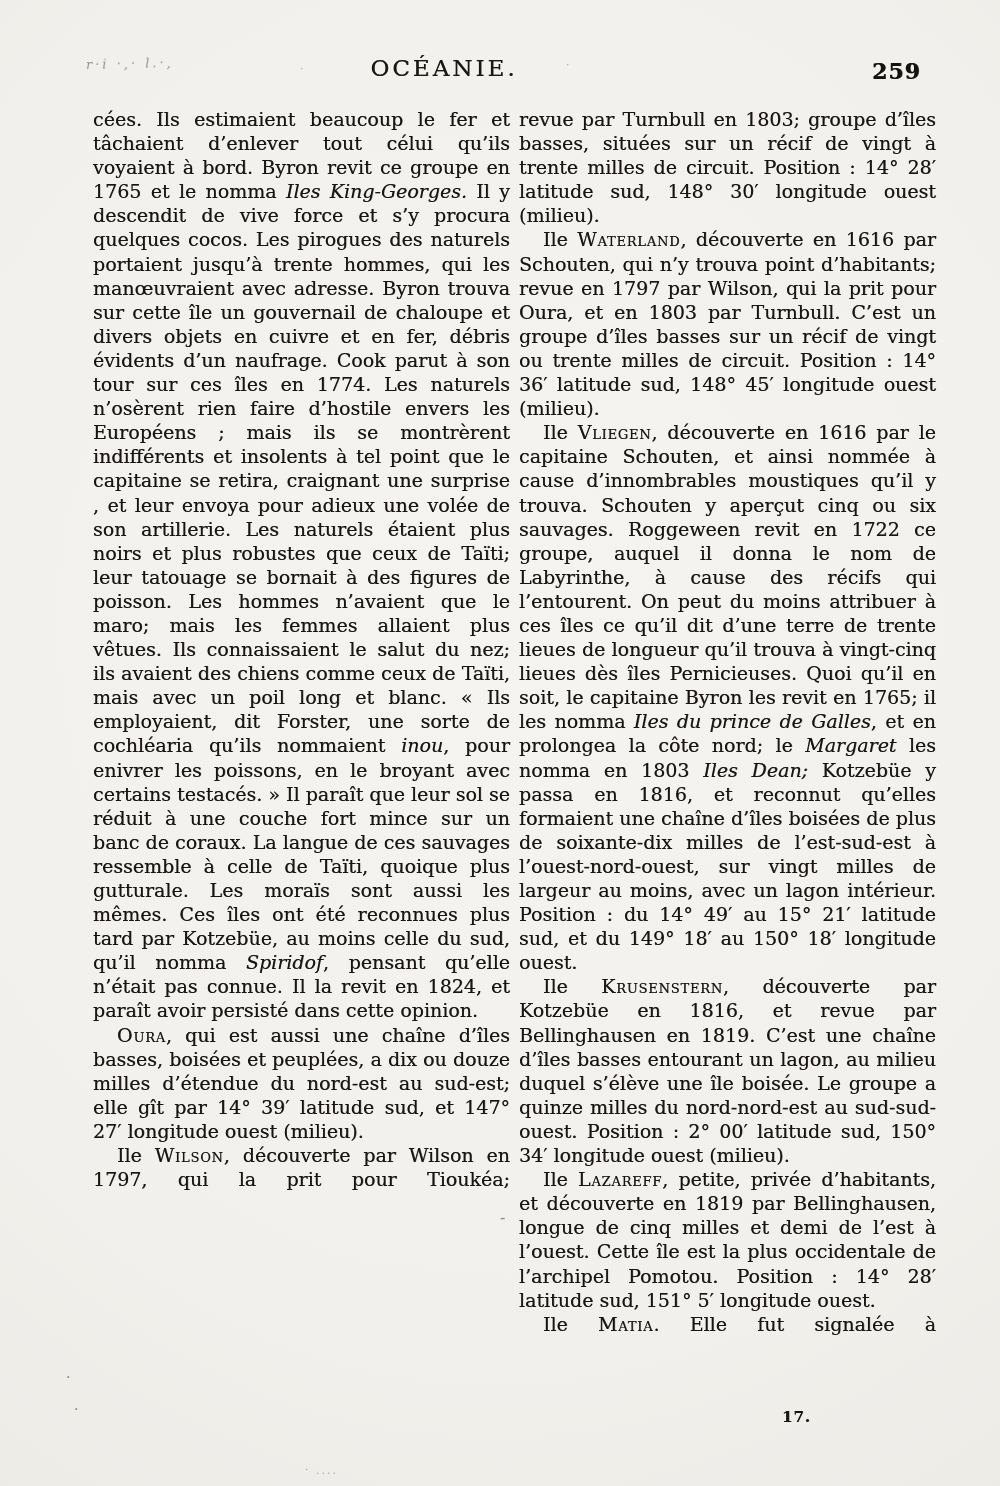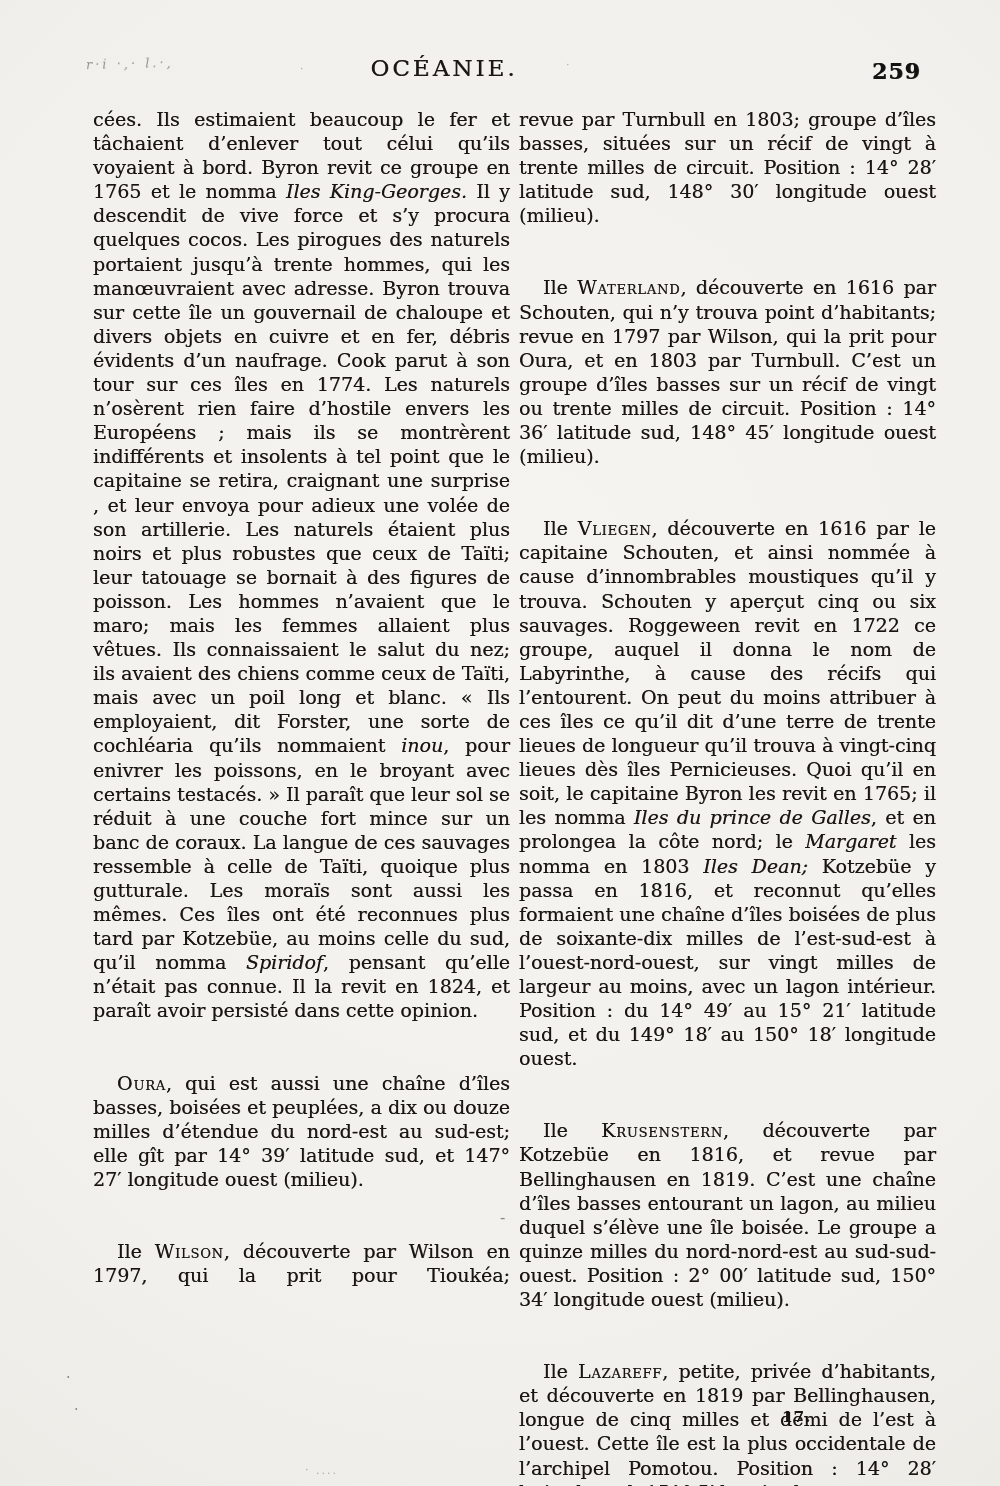--- a/index.html
+++ b/index.html
@@ -63,21 +63,21 @@
     line-height: 24.1px;
     text-align: justify;
     text-shadow: 0.35px 0.2px 0.35px rgba(22,18,13,0.6);
   }
   .col.left  { left: 93px;  }
   .col.right { left: 519px; }
   .col p {
     margin: 0;
     padding: 0;
   }
-  .col p.indent { text-indent: 24px; margin-top: 48px; }
+  .col p.indent { text-indent: 24px; }
   .col p.jlast  { text-align-last: justify; }
   .it { font-style: italic; }
   .sc { font-variant: small-caps; letter-spacing: 0.8px; }
   
   .signature {
     position: absolute;
     top: 1408px;
     left: 782px;
     font-size: 15px;
     font-weight: 700;
@@ -112,20 +112,21 @@
       <p class="indent"><span class="sc">Oura</span><span>, qui est aussi une chaîne d’îles basses, boisées et peuplées, a dix ou douze milles d’étendue du nord-est au sud-est; elle gît par 14° 39′ latitude sud, et 147° 27′ longitude ouest (milieu).</span></p>
       <p class="indent jlast"><span>Ile </span><span class="sc">Wilson</span><span>, découverte par Wilson en 1797, qui la prit pour Tioukéa;</span></p>
     </div>
 
   <div class="col right">
       <p class=""><span>revue par Turnbull en 1803; groupe d’îles basses, situées sur un récif de vingt à trente milles de circuit. Position : 14° 28′ latitude sud, 148° 30′ longitude ouest (milieu).</span></p>
       <p class="indent"><span>Ile </span><span class="sc">Waterland</span><span>, découverte en 1616 par Schouten, qui n’y trouva point d’habitants; revue en 1797 par Wilson, qui la prit pour Oura, et en 1803 par Turnbull. C’est un groupe d’îles basses sur un récif de vingt ou trente milles de circuit. Position : 14° 36′ latitude sud, 148° 45′ longitude ouest (milieu).</span></p>
       <p class="indent"><span>Ile </span><span class="sc">Vliegen</span><span>, découverte en 1616 par le capitaine Schouten, et ainsi nommée à cause d’innombrables moustiques qu’il y trouva. Schouten y aperçut cinq ou six sauvages. Roggeween revit en 1722 ce groupe, auquel il donna le nom de Labyrinthe, à cause des récifs qui l’entourent. On peut du moins attribuer à ces îles ce qu’il dit d’une terre de trente lieues de longueur qu’il trouva à vingt-cinq lieues dès îles Pernicieuses. Quoi qu’il en soit, le capitaine Byron les revit en 1765; il les nomma </span><span class="it">Iles du prince de Galles</span><span>, et en prolongea la côte nord; le </span><span class="it">Margaret</span><span> les nomma en 1803 </span><span class="it">Iles Dean;</span><span> Kotzebüe y passa en 1816, et reconnut qu’elles formaient une chaîne d’îles boisées de plus de soixante-dix milles de l’est-sud-est à l’ouest-nord-ouest, sur vingt milles de largeur au moins, avec un lagon intérieur. Position : du 14° 49′ au 15° 21′ latitude sud, et du 149° 18′ au 150° 18′ longitude ouest.</span></p>
       <p class="indent"><span>Ile </span><span class="sc">Krusenstern</span><span>, découverte par Kotzebüe en 1816, et revue par Bellinghausen en 1819. C’est une chaîne d’îles basses entourant un lagon, au milieu duquel s’élève une île boisée. Le groupe a quinze milles du nord-nord-est au sud-sud-ouest. Position : 2° 00′ latitude sud, 150° 34′ longitude ouest (milieu).</span></p>
       <p class="indent"><span>Ile </span><span class="sc">Lazareff</span><span>, petite, privée d’habitants, et découverte en 1819 par Bellinghausen, longue de cinq milles et demi de l’est à l’ouest. Cette île est la plus occidentale de l’archipel Pomotou. Position : 14° 28′ latitude sud, 151° 5′ longitude ouest.</span></p>
+      <p class="indent jlast"><span>Ile </span><span class="sc">Matia</span><span>. Elle fut signalée à</span></p>
     </div>
 
   <div class="signature">17.</div>
 
   <span class="speck dash" style="top:1210px; left:500px;">-</span>
   <span class="speck" style="top:1370px; left:66px;">·</span>
   <span class="speck" style="top:1402px; left:74px;">·</span>
   <span class="speck faint" style="top:1465px; left:305px;">· ....</span>
   <span class="speck faint" style="top:64px; left:300px;">·</span>
   <span class="speck faint" style="top:60px; left:566px;">·</span>

